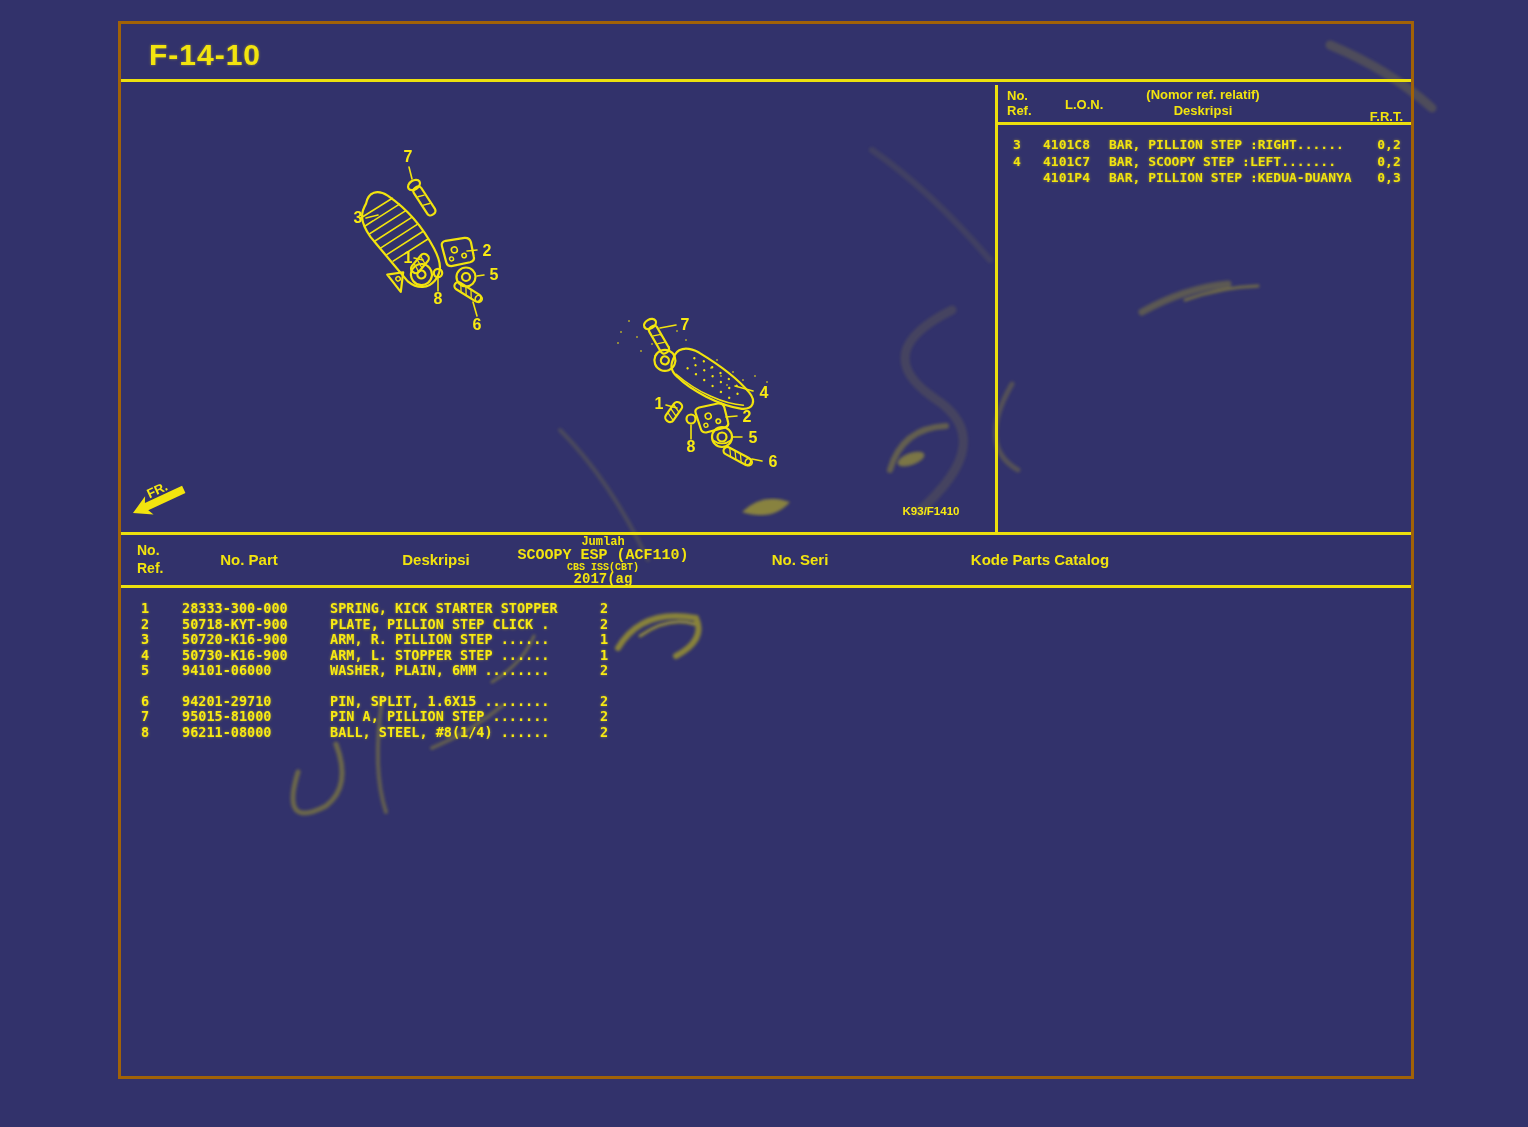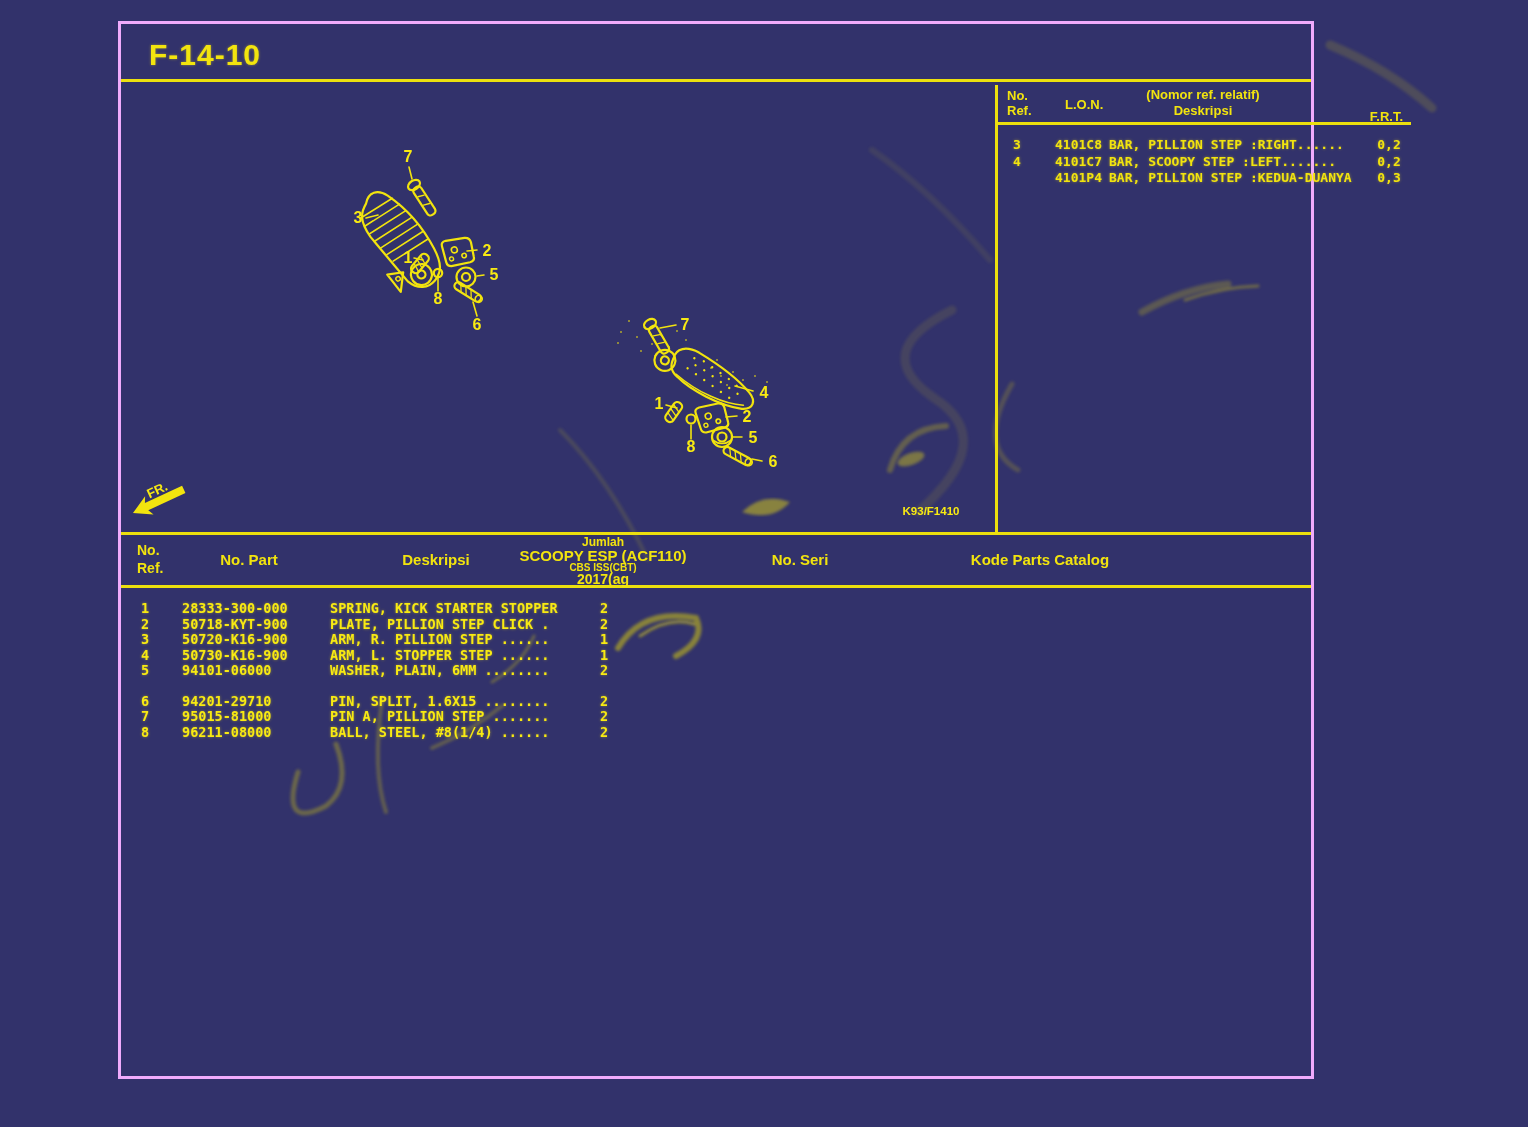--- a/index.html
+++ b/index.html
@@ -6,22 +6,22 @@
   html,body { width:1528px; height:1127px; }
   body {
     position:relative; overflow:hidden;
     background:#32326b;
     font-family:"Liberation Sans", sans-serif;
     color:#f2e40e;
   }
   .glow { text-shadow:0 0 3px rgba(255,236,20,.45); }
 
   .outer-box {
-    position:absolute; left:118px; top:21px; width:1196px; height:1058px;
-    border:3px solid #f0abfc; z-index:2;
+    position:absolute; left:118px; top:21px; width:1296px; height:1058px;
+    border:3px solid #a16207; z-index:2;
   }
   
   .header-band {
     position:absolute; left:0; top:0; width:100%; height:58px;
     border-bottom:3px solid #ece00e;
   }
   .fiche-code {
     position:absolute; left:28px; top:14px;
     font-size:30px; font-weight:bold; letter-spacing:1px;
   }
@@ -40,34 +40,34 @@
     border-bottom:3px solid #ece00e; font-size:13px; font-weight:bold;
   }
   .rp-noref   { position:absolute; left:9px;  top:3px;  line-height:15px; }
   .rp-lon     { position:absolute; left:67px; top:12px; }
   .rp-desc    { position:absolute; left:110px; top:2px; width:190px; text-align:center; line-height:16px; }
   .rp-frt     { position:absolute; right:8px; top:24px; }
   .ref-rows { position:absolute; left:0; top:52px; width:100%;
     font-family:"DejaVu Sans Mono", monospace; font-weight:bold; font-size:13px; }
   .ref-row { display:grid; grid-template-columns:38px 66px 266px 42px; line-height:16.5px; }
   .ref-row .c-ref { text-align:center; }
-  .ref-row .c-lon { padding-left:7px;margin-left:12px; }
+  .ref-row .c-lon { padding-left:7px; }
   .ref-row .c-desc{ padding-left:7px; white-space:pre; }
   .ref-row .c-frt { text-align:center; }
 
   
   .parts-header-band {
     position:absolute; left:0; top:508px; width:100%; height:56px;
     border-top:3px solid #ece00e; border-bottom:3px solid #ece00e;
     font-weight:bold;
   }
   .ph-noref { position:absolute; left:16px; top:6px; font-size:14px; line-height:18px; }
   .ph-part  { position:absolute; left:128px; top:16px; transform:translateX(-50%); font-size:15px; }
   .ph-desk  { position:absolute; left:315px; top:16px; transform:translateX(-50%); font-size:15px; }
-  .ph-jumlah{ position:absolute; left:482px; top:1px; transform:translateX(-50%); text-align:center; }
+  .ph-jumlah{ position:absolute; left:482px; top:1px; transform:translateX(-50%); text-align:center;font-family:Liberation Mono, monospace; }
   .ph-jumlah .j1 { font-size:12px; line-height:13px; }
   .ph-jumlah .j2 { font-size:15px; line-height:13px; }
   .ph-jumlah .j3 { font-size:10px; line-height:12px; }
   .ph-jumlah .j4 { font-size:14px;  line-height:11px; }
   .ph-seri  { position:absolute; left:679px; top:16px; transform:translateX(-50%); font-size:15px; }
   .ph-kode  { position:absolute; left:919px; top:16px; transform:translateX(-50%); font-size:15px; }
 
   
   .parts-rows {
     position:absolute; left:0; top:577px; width:700px;

